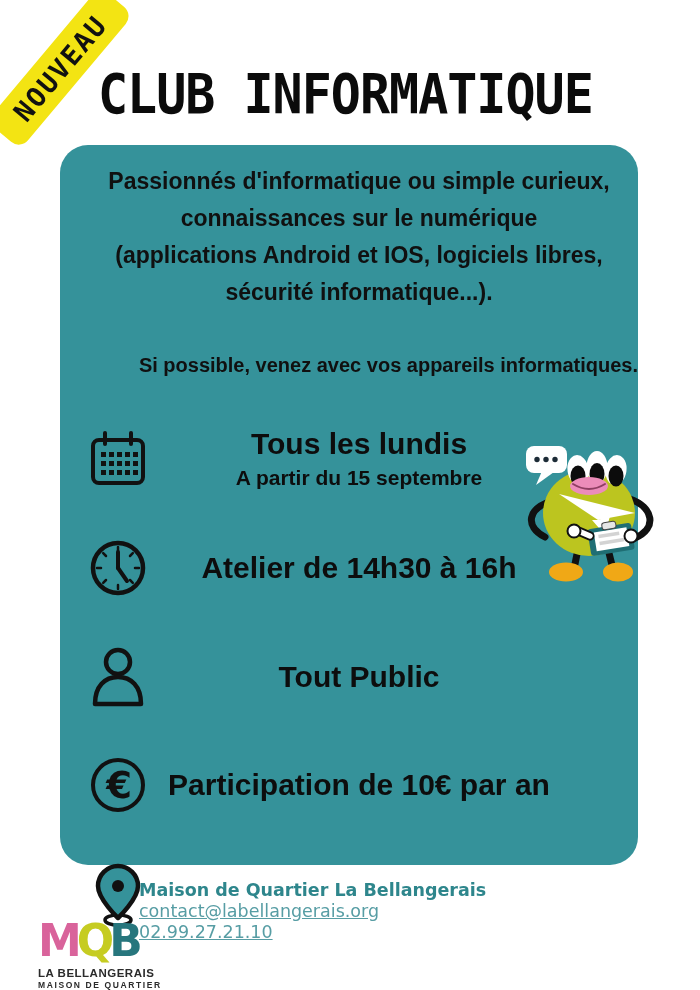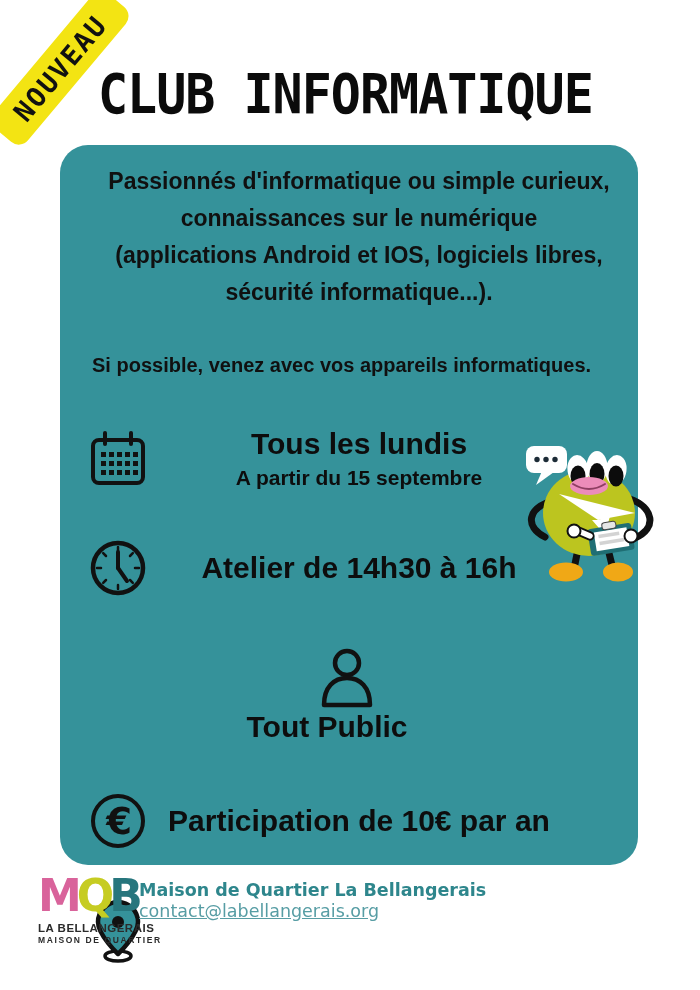--- a/index.html
+++ b/index.html
@@ -29,44 +29,44 @@
   }
 
   
   .card {
     position:absolute; left:60px; top:145px; width:578px; height:720px;
     background:#35929a; border-radius:28px;
   }
   .intro { margin-top:18px; text-align:center; font-weight:bold;
            font-size:23px; line-height:37px; color:#101010;padding-left:20px; }
   .intro div { white-space:nowrap; }
-  .note { margin-top:40px; text-align:left; font-weight:bold;
+  .note { margin-top:40px; text-align:right; font-weight:bold;
           font-size:20px; line-height:28px; white-space:nowrap; color:#101010;margin-left:32px; }
 
   .rows { margin-top:36px; }
   .row { display:flex; align-items:center; padding:0 30px 0 26px;margin-top:48px; }
   .row .icn { flex:0 0 64px; display:flex; justify-content:center; align-items:center; }
   .row .rowtext { flex:1; text-align:center; padding-right:40px; }
   .rowtitle { font-size:30px; font-weight:bold; line-height:34px; white-space:nowrap; color:#0d0d0d; }
   .rowsub { font-size:21px; font-weight:bold; margin-top:5px; white-space:nowrap; color:#0d0d0d; }
   .row1 { margin-bottom:26px; }
   .row2 { margin-bottom:16px; }
-  .row3 { margin-bottom:20px;flex-direction:column; }
+  .row3 { margin-bottom:20px; }
   .row4 { margin-bottom:18px; }
   .row5 .rowtitle { white-space:normal; max-width:340px; margin:0 auto; }
   svg.ic { display:block; }
 
   
   .mascot { position:absolute; left:512px; top:441px; width:160px; height:150px; z-index:5; }
 
   
   .footer { position:absolute; left:38px; top:874px; display:flex; gap:15px; }
   .logo { width:86px; text-align:center; }
   .logo-letters { font-family:"DejaVu Sans", sans-serif; font-weight:bold;
-                  font-size:44px; line-height:44px; letter-spacing:-5px; }
+                  font-size:44px; line-height:44px; letter-spacing:-5px;margin-top:45px; }
   .logo-letters .lm { color:#d9639b; }
   .logo-letters .lq { color:#c6cc22; }
   .logo-letters .lb { color:#27767d; }
   .logo-line1 { margin-top:4px; font-size:11.5px; font-weight:bold; letter-spacing:0.5px; color:#2b2b2b; white-space:nowrap; }
   .logo-line2 { margin-top:1px; font-size:8.5px; font-weight:bold; letter-spacing:1.6px; color:#2b2b2b; white-space:nowrap; }
   .contact { padding-top:6px; font-family:"DejaVu Sans", sans-serif; }
   .contact div { line-height:21px; white-space:nowrap; }
   .c-bold { font-size:17.5px; font-weight:bold; color:#2e868c; }
   .c-light { font-size:17.5px; color:#579da4;text-decoration:underline; }
 </style>
@@ -239,16 +239,17 @@
     <div class="logo">
       <div class="logo-letters">
         <span class="lm">M</span><span class="lq">Q</span><span class="lb">B</span>
       </div>
       <div class="logo-line1">LA BELLANGERAIS</div>
       <div class="logo-line2">MAISON DE QUARTIER</div>
     </div>
     <div class="contact">
       <div class="c-bold">Maison de Quartier La Bellangerais</div>
       <div class="c-light">contact@labellangerais.org</div>
+      <div class="c-light">02.99.27.21.10</div>
     </div>
   </div>
 
 </div>
 
 </body></html>

